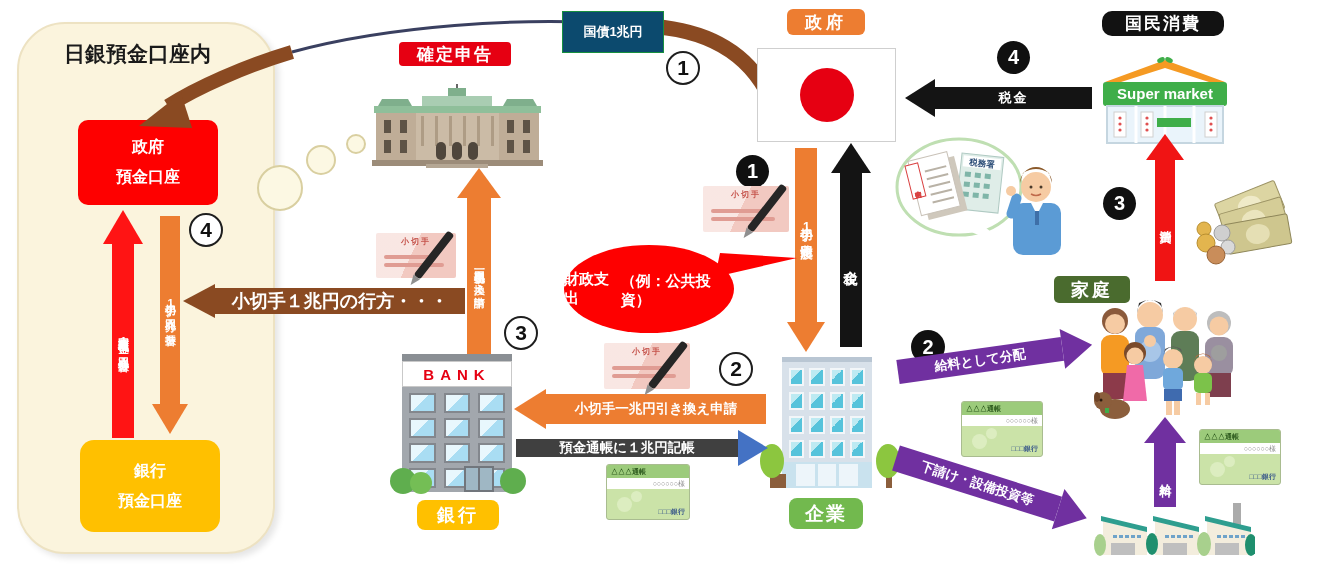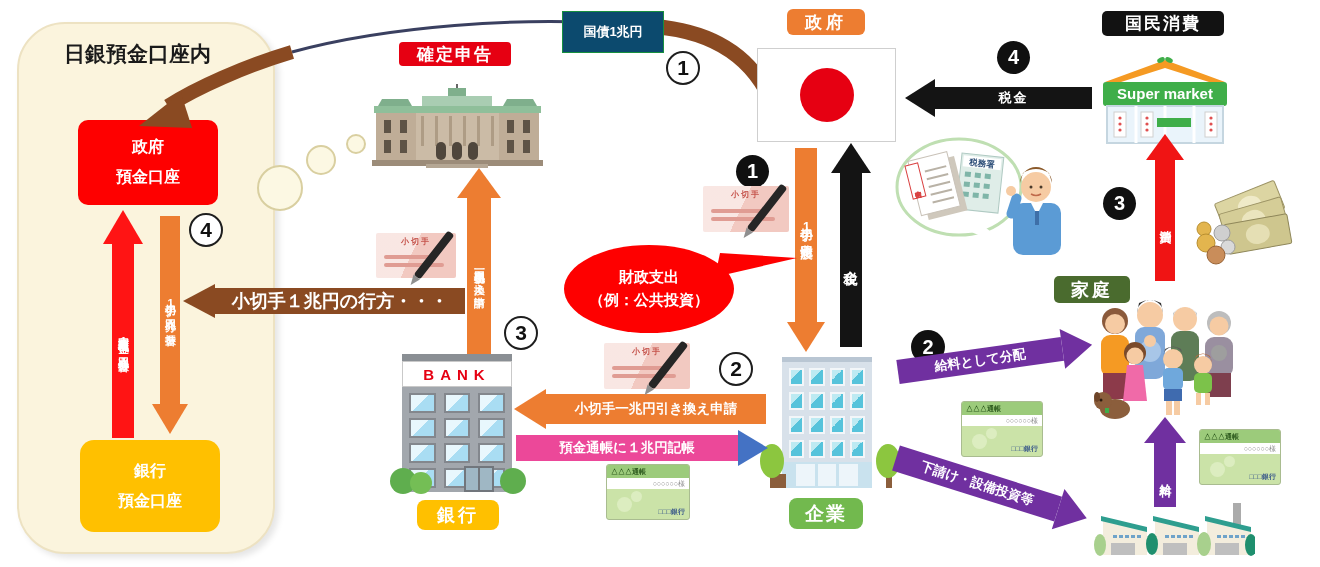--- a/index.html
+++ b/index.html
@@ -15,21 +15,21 @@
   .col{flex-direction:column;align-items:center;}
   .shaft{display:flex;align-items:center;justify-content:center;flex:1;}
   .tri{width:0;height:0;}
   .albl{color:#fff;font-weight:bold;white-space:nowrap;}
   .vtext{writing-mode:vertical-rl;text-orientation:upright;letter-spacing:1px;}
   .panel{position:absolute;left:17px;top:22px;width:258px;height:532px;background:#FBF4DD;border:2px solid #EDE2C2;
          border-radius:48px;box-shadow:4px 4px 6px rgba(0,0,0,.10);box-sizing:border-box;}
   .acctbox{position:absolute;border-radius:10px;display:flex;flex-direction:column;align-items:center;justify-content:center;
            gap:9px;color:#fff;font-weight:bold;font-size:16px;}
   .bubble{position:absolute;left:564px;top:245px;width:170px;height:88px;background:#FE0000;border-radius:50%;
-          display:flex;flex-direction:column;align-items:center;justify-content:center;color:#fff;font-weight:bold;z-index:5;}
+          display:flex;flex-direction:row;align-items:center;justify-content:center;color:#fff;font-weight:bold;z-index:5;}
   .thought{position:absolute;border-radius:50%;background:#FCF8E3;border:2px solid #D9CFA0;}
   .passbook{position:absolute;width:80px;height:54px;border:1px solid #A9BC90;border-radius:3px;overflow:hidden;
             display:flex;flex-direction:column;background:#CBE3A8;}
   .pb1{height:13px;background:#9CCB7B;color:#2E5B1F;font-size:7px;font-weight:bold;line-height:13px;padding-left:4px;}
   .pb2{height:11px;background:#fff;color:#8A8A8A;font-size:7px;line-height:11px;text-align:right;padding-right:4px;}
   .pb3{flex:1;position:relative;}
   .pb3 .c1{position:absolute;left:10px;top:8px;width:15px;height:15px;border-radius:50%;background:#DCEDC0;}
   .pb3 .c2{position:absolute;left:24px;top:2px;width:11px;height:11px;border-radius:50%;background:#DCEDC0;}
   .pbbank{position:absolute;right:4px;bottom:2px;font-size:7px;font-weight:bold;color:#3B5A8A;}
   .check{position:absolute;background:#F2C9C1;background-image:linear-gradient(115deg,rgba(255,255,255,.55) 45%,rgba(255,255,255,0) 45%);
@@ -212,21 +212,21 @@
   </div>
   <div class="lbl" style="left:417px;top:500px;width:82px;height:30px;background:#FFC000;border-radius:8px;font-size:18px;letter-spacing:3px;">銀行</div>
 
   <div class="ar row" style="left:514px;top:389px;width:252px;height:40px;z-index:5;">
     <div class="tri" style="border-top:20px solid transparent;border-bottom:20px solid transparent;border-right:32px solid #ED7D31;"></div>
     <div class="shaft" style="height:30px;background:#ED7D31;">
       <span class="albl" style="font-size:13.5px;">小切手一兆円引き換え申請</span>
     </div>
   </div>
   <div class="ar row" style="left:516px;top:430px;width:252px;height:36px;z-index:5;">
-    <div class="shaft" style="height:26px;background:#ec4899;font-family:Liberation Serif, serif;">
+    <div class="shaft" style="height:18px;background:#404040;font-family:Liberation Serif, serif;">
       <span class="albl" style="font-size:13.5px;">預金通帳に１兆円記帳</span>
     </div>
     <div class="tri" style="border-top:18px solid transparent;border-bottom:18px solid transparent;border-left:30px solid #4472C4;"></div>
   </div>
 
   <div class="passbook" style="left:606px;top:464px;width:82px;">
     <div class="pb1">△△△通帳</div>
     <div class="pb2">○○○○○○様</div>
     <div class="pb3">
         <div class="c1"></div>
@@ -280,21 +280,21 @@
         <div style="flex:1;background:#EDF5FA;"></div>
         <div style="flex:1;background:#EDF5FA;"></div>
     </div>
     <div style="position:absolute;left:-18px;bottom:0;width:16px;height:14px;background:#8B5E3C;margin-left:6px;"></div>
     <div style="position:absolute;left:-22px;bottom:10px;width:24px;height:34px;border-radius:50%;background:#8CC63F;"></div>
     <div style="position:absolute;right:-20px;bottom:0;width:6px;height:14px;background:#8B5E3C;"></div>
     <div style="position:absolute;right:-28px;bottom:10px;width:24px;height:34px;border-radius:50%;background:#8CC63F;"></div>
   </div>
   <div class="lbl" style="left:789px;top:498px;width:74px;height:31px;background:#72B94E;border-radius:8px;font-size:19px;letter-spacing:2px;">企業</div>
 
-  <div class="lbl" style="left:1102px;top:11px;width:122px;height:25px;background:#121212;border-radius:5px;font-size:17px;letter-spacing:2px;text-align:center;">国民消費</div>
+  <div class="lbl" style="left:1102px;top:11px;width:122px;height:25px;background:#121212;border-radius:10px;font-size:17px;letter-spacing:2px;text-align:center;">国民消費</div>
   <div class="abs" style="left:1097px;top:54px;width:137px;height:93px;">
     <svg width="137" height="93" viewBox="0 0 137 93">
       <polygon points="8,28 68,6 128,28 112,28 68,14 24,28" fill="#F59A23"></polygon>
       <ellipse cx="64" cy="6" rx="4" ry="2.5" fill="#3FAE49" transform="rotate(-25 64 6)"></ellipse>
       <ellipse cx="72" cy="6" rx="4" ry="2.5" fill="#3FAE49" transform="rotate(25 72 6)"></ellipse>
       <rect x="6" y="28" width="124" height="24" rx="3" fill="#3FAE49"></rect>
       <text x="68" y="45" text-anchor="middle" font-size="15" font-weight="bold" fill="#fff" font-family="Liberation Sans, sans-serif">Super market</text>
       <rect x="10" y="52" width="116" height="37" fill="#EAF4FB" stroke="#C5D6E0" stroke-width="2"></rect>
       <line x1="39" y1="52" x2="39" y2="89" stroke="#fff" stroke-width="3"></line>
       <line x1="68" y1="52" x2="68" y2="89" stroke="#fff" stroke-width="3"></line>

